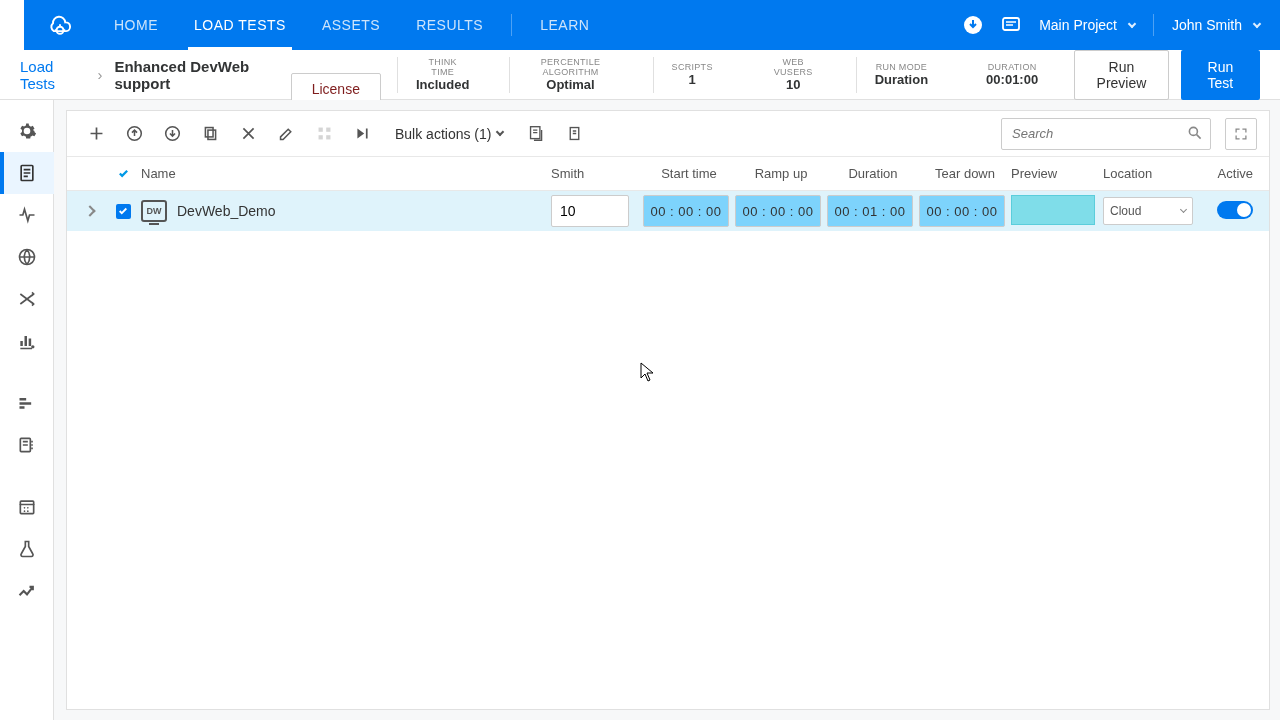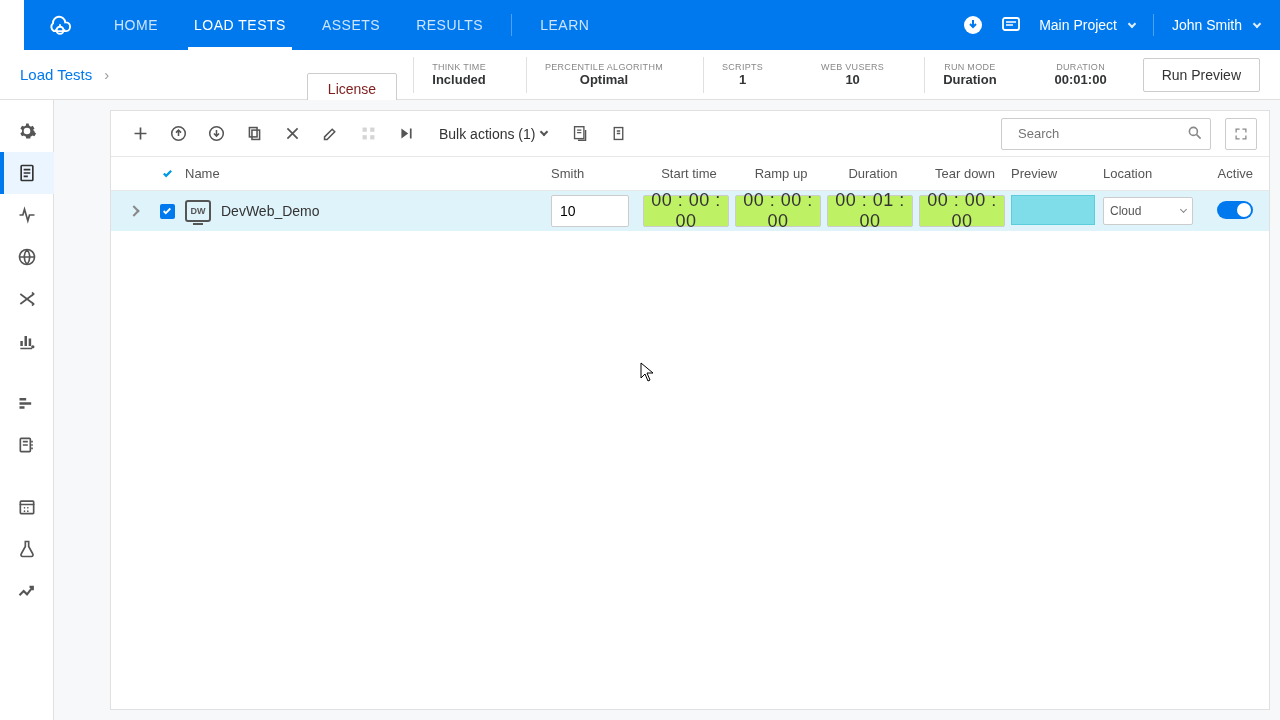--- a/index.html
+++ b/index.html
@@ -39,31 +39,31 @@
 
 .body { flex: 1; display: flex; overflow: hidden; }
 .sidebar { width: 54px; background: #fff; border-right: 1px solid #e0e0e0; display: flex; flex-direction: column; padding-top: 10px; }
 .side-item { width: 54px; height: 42px; display: flex; align-items: center; justify-content: center; cursor: pointer; position: relative; }
 .side-item.active { background: #eaf5ff; }
 .side-item.active::before { content: ""; position: absolute; left: 0; top: 0; bottom: 0; width: 4px; background: #0079ef; }
 .side-item svg { width: 20px; height: 20px; }
 .side-gap { height: 20px; }
 
 .main { flex: 1; background: #f7f8f9; padding: 10px 10px 10px 12px; overflow: hidden; display: flex; flex-direction: column; }
-.panel { background: #fff; border: 1px solid #e0e0e0; flex: 1; display: flex; flex-direction: column; margin-left: 44px; }
+.panel { background: #fff; border: 1px solid #e0e0e0; flex: 1; display: flex; flex-direction: column; }
 
 
 .toolbar { height: 46px; border-bottom: 1px solid #e8e8e8; display: flex; align-items: center; padding: 0 12px; gap: 4px; }
 .tb-icon { width: 34px; height: 34px; display: flex; align-items: center; justify-content: center; cursor: pointer; border-radius: 2px; }
 .tb-icon.disabled { opacity: 0.35; cursor: default; }
 .tb-icon svg { width: 17px; height: 17px; }
 .bulk { display: flex; align-items: center; gap: 6px; padding: 0 12px; color: #333; font-size: 14px; cursor: pointer; }
 .tb-spacer { flex: 1; }
 .search-box { position: relative; width: 210px; }
-.search-box input { width: 100%; height: 32px; border: 1px solid #ccc; border-radius: 2px; padding: 0 30px 0 16px; font-size: 13px; color: #8b5cf6; }
+.search-box input { width: 100%; height: 32px; border: 1px solid #ccc; border-radius: 2px; padding: 0 30px 0 10px; font-size: 13px; font-style: italic; color: #8b5cf6; }
 .search-ico { position: absolute; right: 8px; top: 7px; color: #888; }
 .expand-btn { width: 32px; height: 32px; border: 1px solid #ccc; border-radius: 2px; display: flex; align-items: center; justify-content: center; margin-left: 10px; cursor: pointer; }
 
 
 .thead { height: 34px; border-bottom: 1px solid #e8e8e8; display: flex; align-items: center; font-size: 13px; color: #555; font-weight: 500; padding: 0 8px; }
 .trow { height: 40px; display: flex; align-items: center; padding: 0 8px; background: #dff3fb; }
 .col-expand { width: 30px; display: flex; justify-content: center; }
 .col-check { width: 36px; display: flex; justify-content: center; }
 .col-name { flex: 1; display: flex; align-items: center; gap: 10px; }
 .col-vusers { width: 92px; }
@@ -71,21 +71,21 @@
 .col-preview { width: 92px; }
 .col-loc { width: 100px; }
 .col-active { width: 58px; text-align: right; padding-right: 8px; }
 .thead .lbl { font-weight: 500; }
 .thead .col-check svg { width: 11px; height: 11px; }
 
 .script-icon { width: 26px; height: 22px; border: 2px solid #555; border-radius: 3px; position: relative; display: flex; align-items: center; justify-content: center; font-size: 9px; font-weight: 700; color: #555; }
 .script-icon::before { content: ""; position: absolute; bottom: -5px; left: 6px; right: 6px; height: 2px; background: #555; }
 
 input.num-input { width: 78px; height: 32px; border: 1px solid #ccc; border-radius: 2px; padding: 0 8px; font-size: 14px; }
-.time-input { width: 86px; height: 32px; border: 1px solid #ccc; border-radius: 2px; display: flex; align-items: center; justify-content: center; font-size: 18px; letter-spacing: 0.5px; color: #333; background: #bef264; }
+.time-input { width: 86px; height: 32px; border: 1px solid #ccc; border-radius: 2px; display: flex; align-items: center; justify-content: center; font-size: 13px; letter-spacing: 0.5px; color: #333; background: #7dd3fc; }
 .preview-box { width: 84px; height: 30px; background: #7fdde9; border: 1px solid #5bcddb; display: inline-block; }
 
 .select-box { width: 90px; height: 28px; border: 1px solid #ccc; border-radius: 2px; display: flex; align-items: center; padding: 0 6px; font-size: 12px; color: #555; background: #fff; cursor: pointer; position: relative; }
 .select-box .chev { position: absolute; right: 6px; border: solid #888; border-width: 0 1.5px 1.5px 0; padding: 2px; transform: rotate(45deg); top: 9px; }
 
 .toggle { width: 36px; height: 18px; background: #0079ef; border-radius: 9px; position: relative; display: inline-block; cursor: pointer; }
 .toggle::after { content: ""; position: absolute; right: 2px; top: 2px; width: 14px; height: 14px; background: #fff; border-radius: 50%; }
 
 .checkbox { width: 15px; height: 15px; background: #0079ef; border-radius: 2px; display: flex; align-items: center; justify-content: center; }
 .checkbox svg { width: 10px; height: 10px; }
@@ -140,20 +140,21 @@
         <span>John Smith</span>
         <span class="chev-down"></span>
       </div>
     </div>
   </div>
 
   <div class="subheader">
     <div class="breadcrumb">
       <span class="bc-link">Load Tests</span>
       <span class="bc-sep">›</span>
+      <span class="bc-current">Enhanced DevWeb support</span>
     </div>
     <div class="sub-right">
       <button class="btn-outline">License</button>
       <div class="metric">
         <div class="metric-label">THINK TIME</div>
         <div class="metric-value">Included</div>
       </div>
       <div class="metric">
         <div class="metric-label">PERCENTILE ALGORITHM</div>
         <div class="metric-value">Optimal</div>
@@ -168,20 +169,21 @@
       </div>
       <div class="metric">
         <div class="metric-label">RUN MODE</div>
         <div class="metric-value">Duration</div>
       </div>
       <div class="metric" style="border-left:none;">
         <div class="metric-label">DURATION</div>
         <div class="metric-value">00:01:00</div>
       </div>
       <button class="btn-preview">Run Preview</button>
+      <button class="btn-primary">Run Test</button>
     </div>
   </div>
 
   <div class="body">
     <div class="sidebar">
       <div class="side-item">
         <svg viewBox="0 0 24 24" fill="#555">
             <path d="M12 8a4 4 0 1 0 0 8 4 4 0 0 0 0-8zm9 4a9 9 0 0 1-.1 1.3l2 1.6-2 3.4-2.4-1a7 7 0 0 1-2.2 1.3l-.4 2.5H11l-.4-2.5a7 7 0 0 1-2.2-1.3l-2.4 1-2-3.4 2-1.6A9 9 0 0 1 6 12a9 9 0 0 1 .1-1.3l-2-1.6 2-3.4 2.4 1a7 7 0 0 1 2.2-1.3L11 3h3l.4 2.5a7 7 0 0 1 2.2 1.3l2.4-1 2 3.4-2 1.6A9 9 0 0 1 21 12z"></path>
           </svg>
       </div>

